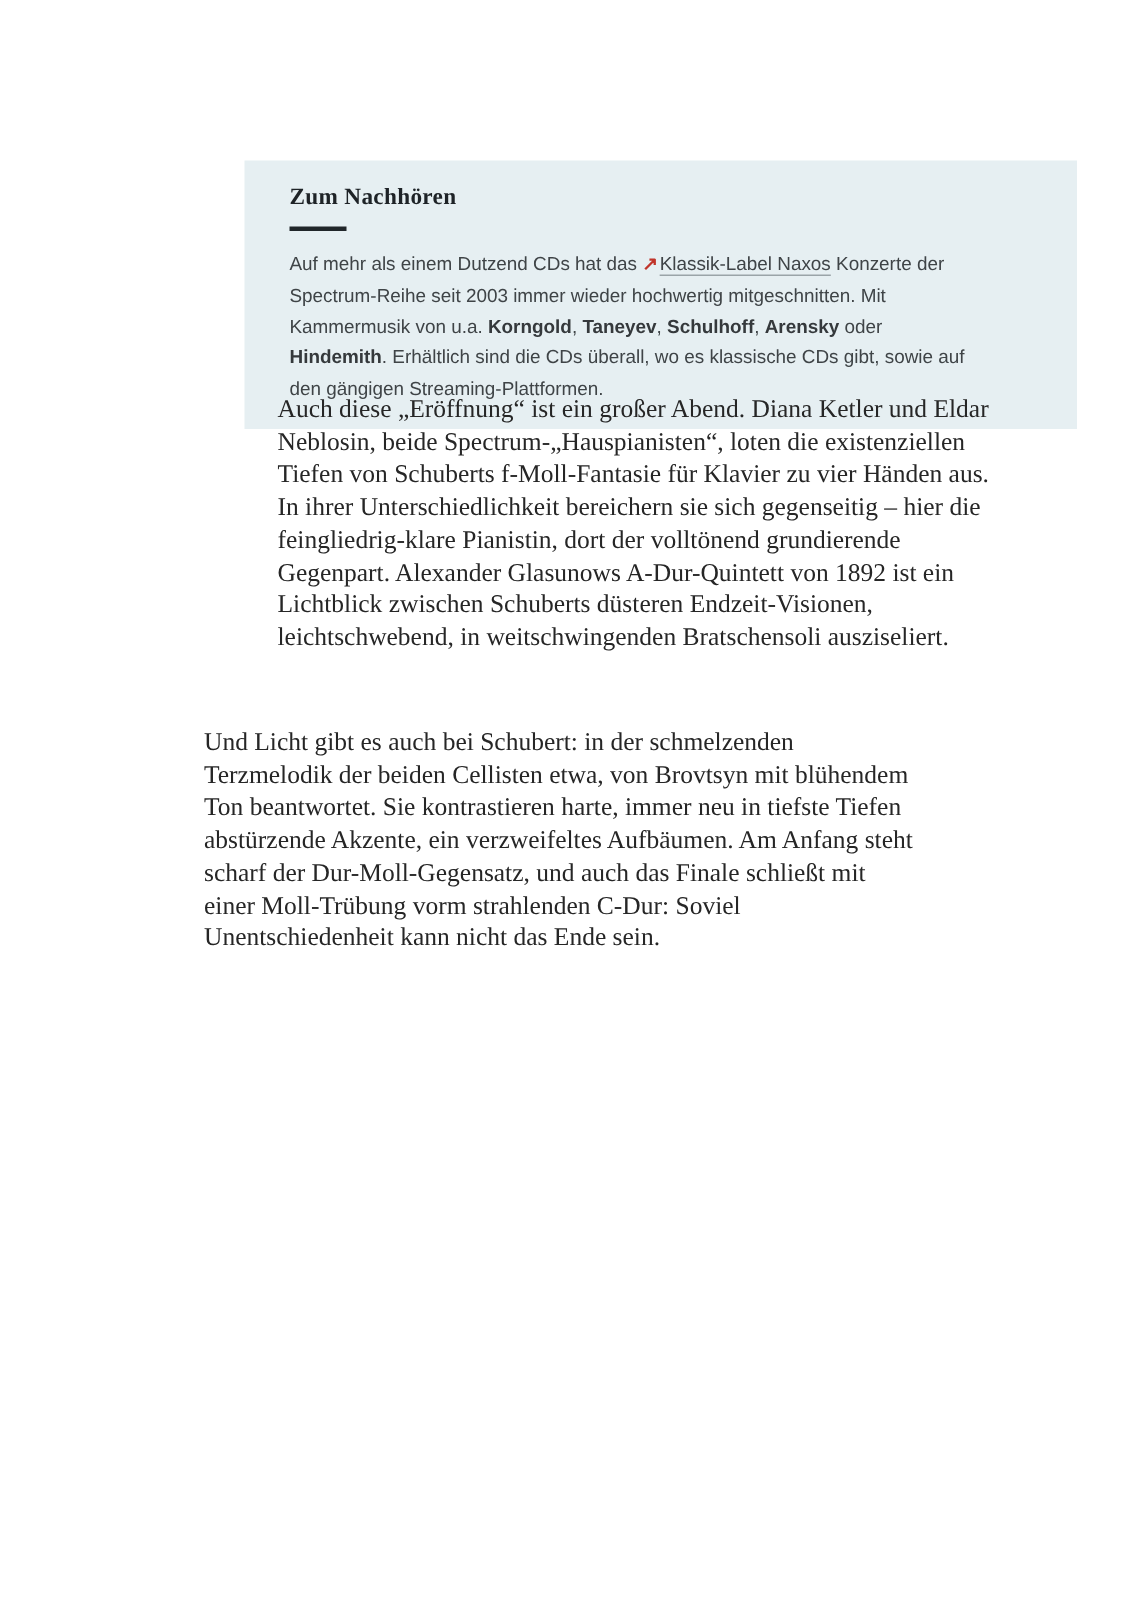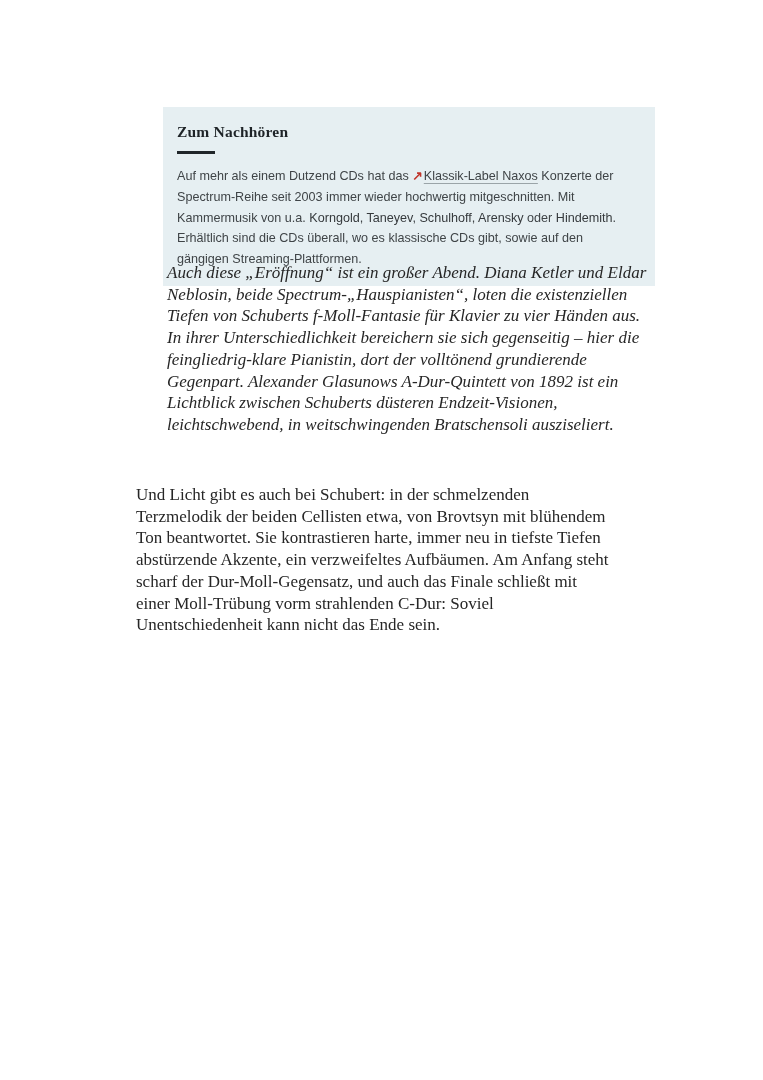--- a/index.html
+++ b/index.html
@@ -11,24 +11,24 @@
     height: 1080px;
     background: var(--page-bg, #ffffff);
     overflow: hidden;
     font-family: "Liberation Serif", serif;
   }
 
   .infobox {
     position: absolute;
     left: 163px;
     top: 107px;
-    width: 492px;
+    width: 555px;
     box-sizing: border-box;
     background: var(--box-bg, #e6eff2);
-    padding: 15px 20px 16px 14px;
+    padding: 15px 20px 16px 30px;
   }
 
   .infobox-title {
     font-family: "Liberation Serif", serif;
     font-weight: bold;
     font-size: 15.5px;
     line-height: 19px;
     color: var(--title-color, #1e2327);
     letter-spacing: 0.2px;
   }
@@ -42,21 +42,21 @@
 
   .infobox-body {
     font-family: "Liberation Sans", sans-serif;
     font-size: 12.6px;
     line-height: 20.8px;
     color: var(--body-muted, #3f4447);
     width: 452px;
   }
 
   .seg-normal { }
-  .seg-bold { font-weight: normal; color: var(--body-bold, #35393c); text-align: right; }
+  .seg-bold { font-weight: bold; color: var(--body-bold, #35393c); text-align: right; }
 
   .seg-link {
     color: var(--body-muted, #3f4447);
     text-decoration: underline;
     text-decoration-color: var(--link-underline, #9aa4a8);
     text-decoration-thickness: 1px;
     text-underline-offset: 3px;
     cursor: pointer;
   }
 
@@ -70,21 +70,21 @@
 
   .article-para {
     position: absolute;
     font-family: "Liberation Serif", serif;
     font-size: 17px;
     line-height: 21.7px;
     color: var(--article-text, #262626);
     white-space: pre-line;
   }
 
-  .para-1 { left: 167px; top: 262px; width: 505px; font-style: italic; }
+  .para-1 { left: 185px; top: 262px; width: 505px; }
   .para-2 { left: 136px; top: 484px; width: 510px; }
 </style>
 </head>
 <body>
 
 <div class="page">
 
   <div class="infobox">
     <div class="infobox-title">Zum Nachhören</div>
     <div class="infobox-rule"></div>

